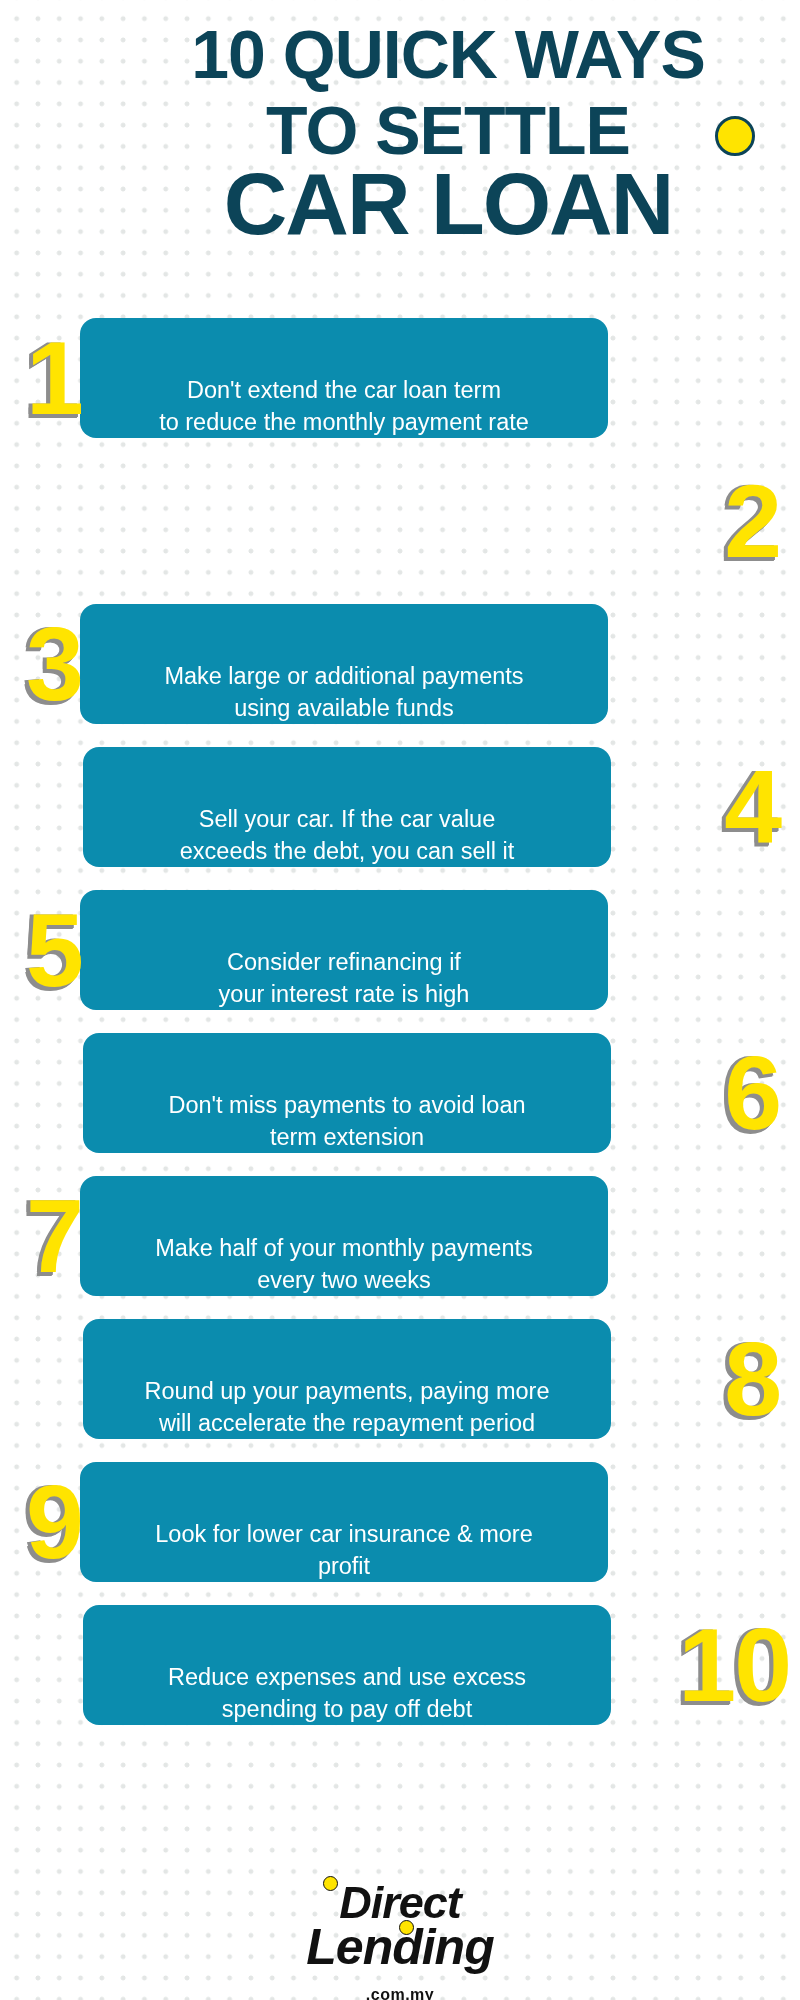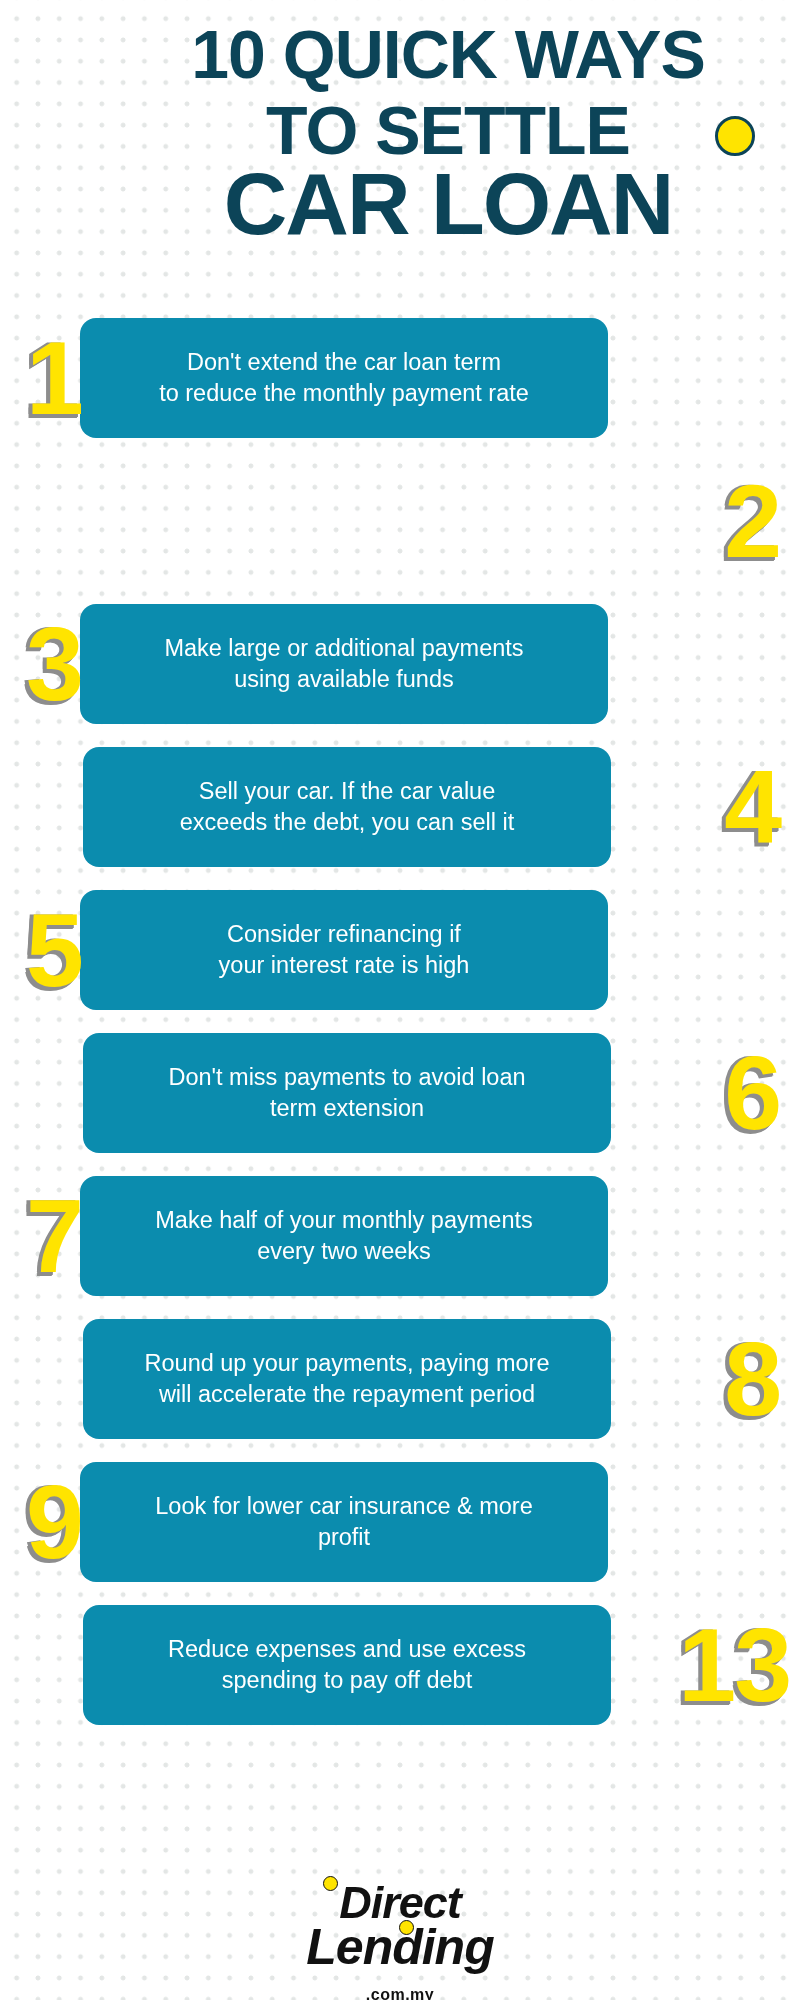--- a/index.html
+++ b/index.html
@@ -71,21 +71,21 @@
   }
   .item-box {
     position: absolute;
     top: 0;
     width: 528px;
     height: 120px;
     background: #0b8cae;
     border-radius: 16px;
     box-sizing: border-box;
     display: flex;
-    align-items: center;
+    align-items: flex-end;
     justify-content: center;
     padding: 0 20px;
   }
   .item.left .item-box  { left: 80px; }
   .item.right .item-box { left: 83px; }
 
   .item-text {
     color: #ffffff;
     font-size: 23.5px;
     line-height: 1.34;
@@ -224,21 +224,21 @@
           <div class="item-text">Look for lower car insurance &amp; more
 profit</div>
         </div>
         <div class="num">9</div>
       </div>
       <div class="item right" style="top: 1605px;">
         <div class="item-box">
           <div class="item-text">Reduce expenses and use excess
 spending to pay off debt</div>
         </div>
-        <div class="num wide">13</div>
+        <div class="num wide">10</div>
       </div>
     </div>
 
   <div id="footer-logo">
     <div class="logo-line" id="logo-line-1">Direct</div>
     <div class="logo-line" id="logo-line-2">Lending</div>
     <div id="logo-tld">.com.my</div>
     <div class="logo-dot" id="logo-dot-1"></div>
     <div class="logo-dot" id="logo-dot-2"></div>
   </div>

